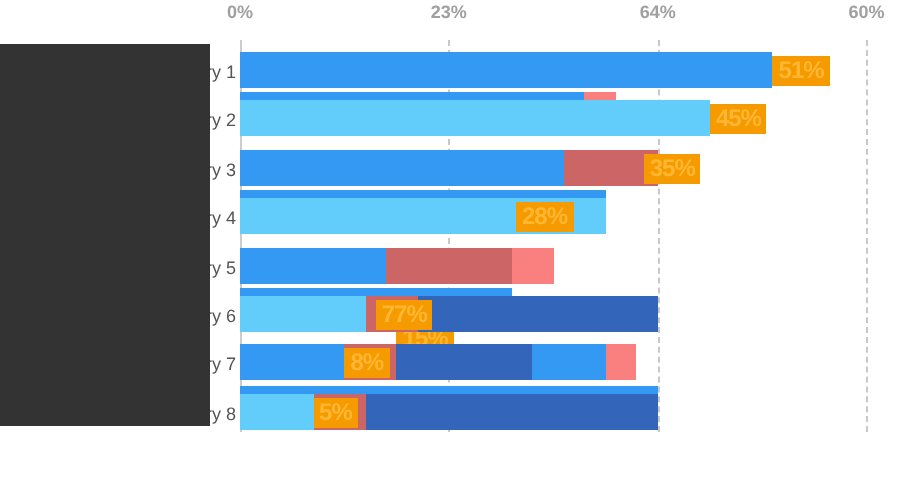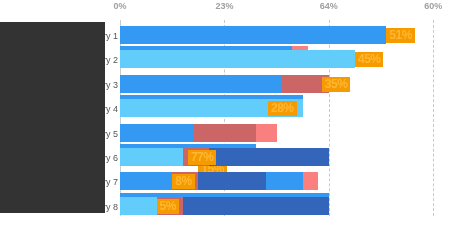--- a/index.html
+++ b/index.html
@@ -173,21 +173,21 @@
           </div>
           <div class="value-label" style="left: 161.867px; top: 6px; margin-left: 40px;">35%</div>
         </div>
         <div class="row" style="top: 75px;">
           <div class="row-track">
             <div class="track-seg" style="left: 0px; width: 182.753px; background: rgb(51, 153, 243);"></div>
           </div>
           <div class="bar" style="top: 4px;">
             <div class="seg" style="left: 0px; width: 182.753px; background: rgb(98, 205, 250);"></div>
           </div>
-          <div class="value-label" style="left: 148px; top: 6px;">28%</div>
+          <div class="value-label" style="left: 138px; top: 6px;">28%</div>
         </div>
         <div class="row" style="top: 100px;">
           <div class="row-track"></div>
           <div class="bar" style="top: 4px;">
             <div class="seg" style="left: 0px; width: 73.1013px; background: rgb(51, 153, 243);"></div>
             <div class="seg" style="left: 73.1013px; width: 62.6582px; background: rgb(204, 102, 102);"></div>
             <div class="seg" style="left: 135.759px; width: 20.8861px; background: rgb(250, 128, 128);"></div>
           </div>
           <div class="value-label" style="left: 78.3228px; top: 6px; margin-top: 36px;">15%</div>
         </div>

